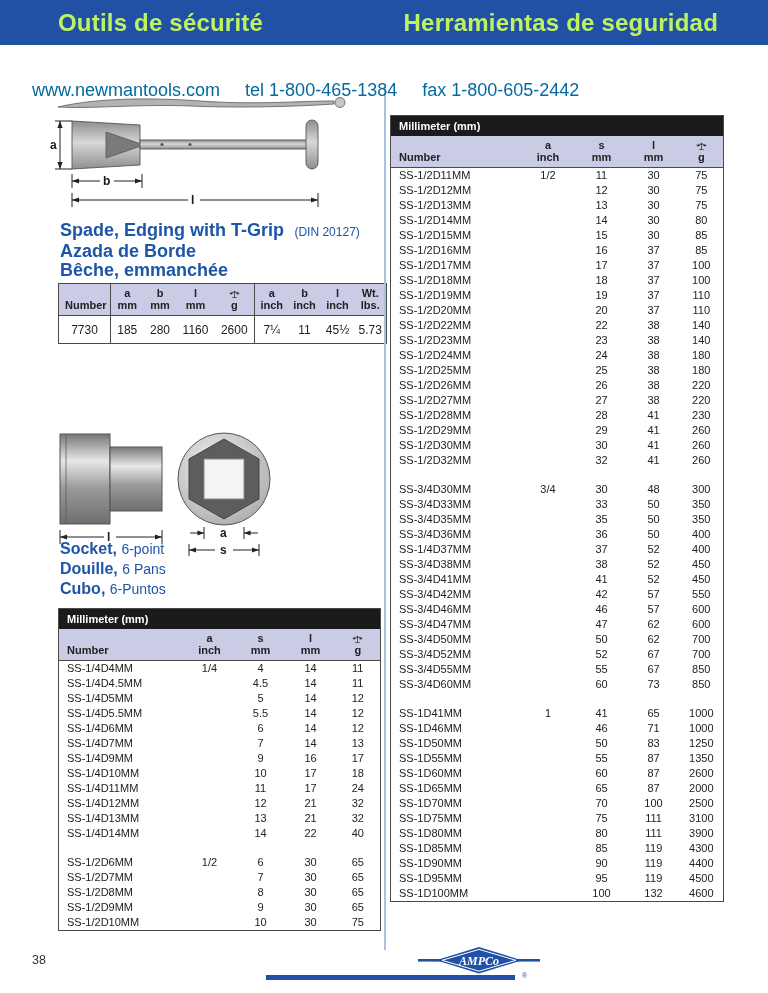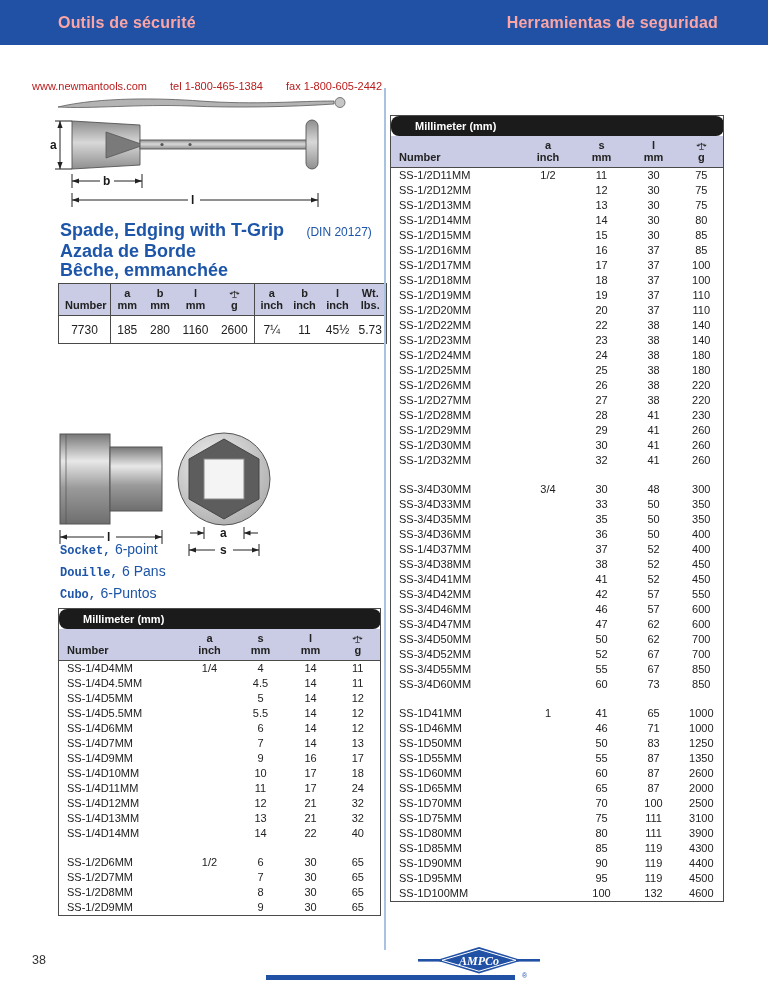--- a/index.html
+++ b/index.html
@@ -3,35 +3,35 @@
 <meta charset="utf-8">
 <style>
   html,body{margin:0;padding:0;background:#ffffff;}
   .page{position:relative;width:768px;height:993px;background:#ffffff;overflow:hidden;
         font-family:"Liberation Sans",sans-serif;color:#222;}
 
   
   .topbar{position:absolute;top:0;left:0;width:768px;height:45px;background:#2151a5;
           display:flex;align-items:center;justify-content:space-between;
           padding:0 50px 0 58px;box-sizing:border-box;}
-  .topbar span{color:#fca5a5;font-weight:bold;font-size:16px;letter-spacing:.2px;}
+  .topbar span{color:#bef264;font-weight:bold;font-size:24px;letter-spacing:.2px;}
 
   
-  .contact{position:absolute;top:80px;left:32px;font-size:11px;color:#b91c1c;z-index:2;text-align:center;}
+  .contact{position:absolute;top:80px;left:32px;font-size:18px;color:#0369a1;z-index:2;text-align:center;}
   .contact span{margin-right:20px;}
 
   
   .divider{position:absolute;left:384px;top:88px;width:2px;height:862px;background:#a9c2e0;z-index:1;}
 
   
   .headings{position:absolute;color:#1d55a8;line-height:19px;}
   .h-spade{left:60px;top:221px;}
   .h-sock{left:60px;top:539px;}
   .headings .b{font-weight:bold;font-size:18px;}
-  .h-sock .b{font-size:12px;font-family:Liberation Mono, monospace;}
+  .h-sock .b{font-size:16px;}
   .headings .n{font-size:12px;font-weight:normal;}
   .h-sock .n{font-size:14px;}
 
   
   table{border-collapse:collapse;table-layout:fixed;font-size:11px;color:#222;}
   .frame{border:1.5px solid #4a4a4a;}
 
   
   .spade-table{position:absolute;left:58px;top:283px;width:322px;}
   .spade-table th{background:#c9cce4;font-weight:bold;font-size:11px;vertical-align:bottom;
@@ -41,21 +41,21 @@
   .spade-table td{height:25px;text-align:center;font-size:12px;}
   .spade-table .vsep{border-left:1px solid #4a4a4a;}
   .cl,.cu{display:block;text-align:center;line-height:12px;}
   .numh .cl{text-align:left;}
 
   
   .big{position:absolute;}
   .big-left{left:58px;top:608px;width:322px;}
   .big-right{left:390px;top:115px;width:333px;}
   .band th{background:#1b1b1b;color:#ffffff;text-align:left;font-size:11px;font-weight:bold;
-           padding:4px 0 4px 24px;border-radius:8px;}
+           padding:4px 0 4px 8px;}
   .cols th{background:#c9cce4;font-weight:bold;font-size:11px;vertical-align:bottom;
            padding:3px 1px 4px;border-bottom:1.5px solid #4a4a4a;}
   .cols th.numh{text-align:left;padding-left:8px;}
   .big td{height:15px;line-height:15px;padding:0 1px;text-align:center;font-size:11px;
           white-space:nowrap;overflow:hidden;}
   .big td.num{text-align:left;padding-left:8px;}
   tr.spacer td{height:14px;}
 
   .scale-svg{display:block;margin:0 auto;width:11px;height:9px;}
 
@@ -127,21 +127,21 @@
     <line x1="268" y1="103" x2="268" y2="117" stroke="#222" stroke-width="1"></line>
     <line x1="22" y1="110" x2="138" y2="110" stroke="#222" stroke-width="1"></line>
     <line x1="150" y1="110" x2="268" y2="110" stroke="#222" stroke-width="1"></line>
     <polygon points="22,110 29,107.4 29,112.6" fill="#222"></polygon>
     <polygon points="268,110 261,107.4 261,112.6" fill="#222"></polygon>
     <text class="dim" x="141" y="114">l</text>
   </svg>
 
   <div class="headings h-spade">
     <div><span class="b">Spade, Edging with T-Grip</span>
-         <span class="n" style="margin-left:18px;">(DIN 20127)</span></div>
+         <span class="n" style="margin-left:6px;">(DIN 20127)</span></div>
     <div class="b">Azada de Borde</div>
     <div class="b">Bêche, emmanchée</div>
   </div>
 
   <table class="spade-table frame">
     <colgroup>
         <col style="width:52px">
         <col style="width:33px">
         <col style="width:33px">
         <col style="width:38px">
@@ -418,20 +418,27 @@
         <td>30</td>
         <td>65</td>
       </tr>
         <tr>
         <td class="num">SS-1/2D9MM</td>
         <td></td>
         <td>9</td>
         <td>30</td>
         <td>65</td>
       </tr>
+        <tr>
+        <td class="num">SS-1/2D10MM</td>
+        <td></td>
+        <td>10</td>
+        <td>30</td>
+        <td>75</td>
+      </tr>
     </tbody>
   </table>
 
   <table class="big big-right frame">
     <colgroup>
         <col style="width:130px">
         <col style="width:55px">
         <col style="width:52px">
         <col style="width:52px">
         <col style="width:44px">

